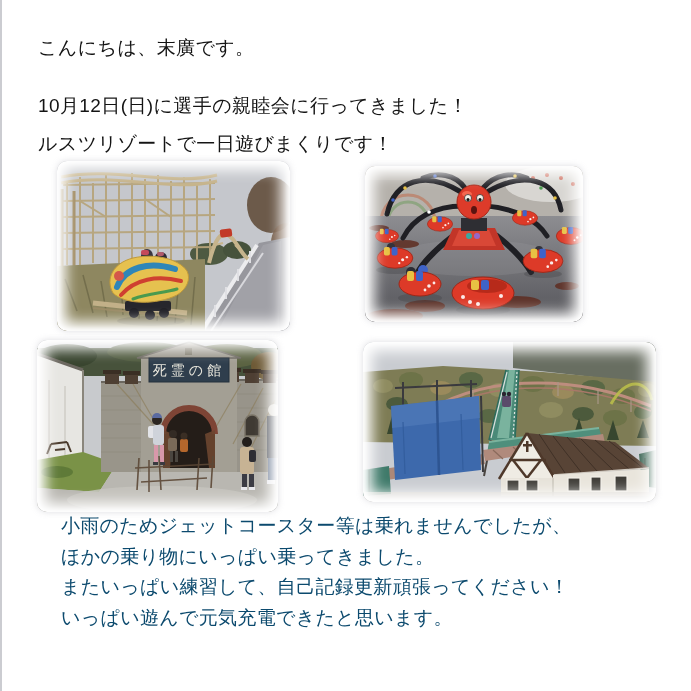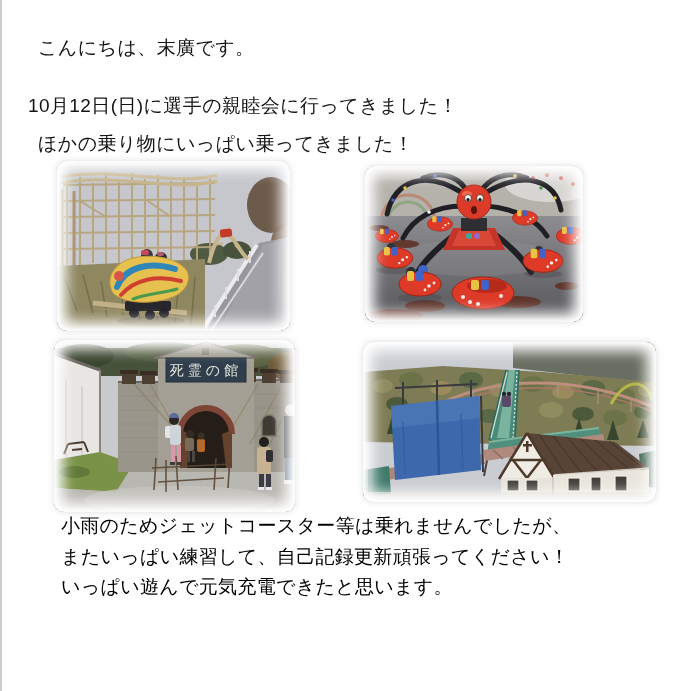--- a/index.html
+++ b/index.html
@@ -3,42 +3,42 @@
 <meta charset="utf-8">
 <style>
   html,body{margin:0;padding:0;background:#ffffff;}
   .page{
     position:relative;width:691px;height:691px;background:#ffffff;overflow:hidden;
     font-family:"Liberation Sans","DejaVu Sans",sans-serif;color:#141414;
   }
   .left-edge{position:absolute;left:0;top:0;width:2px;height:691px;background:#cbccd1;}
   .txt{position:absolute;margin:0;font-size:19px;line-height:19px;white-space:nowrap;letter-spacing:.4px;color:#141414;}
   .greeting{left:38px;top:38px;}
-  .intro1{left:28px;top:96px;}
+  .intro1{left:38px;top:96px;}
   .intro2{left:38px;top:134px;}
-  .closing{position:absolute;left:61px;top:511px;font-size:19px;line-height:30.5px;letter-spacing:.3px;color:#000000;}
+  .closing{position:absolute;left:61px;top:511px;font-size:19px;line-height:30.5px;letter-spacing:.3px;color:#0c4a6e;}
   .closing p{margin:0;white-space:nowrap;}
   .photo{position:absolute;border-radius:10px;overflow:hidden;box-shadow:0 0 6px rgba(165,165,175,.38);}
   .photo svg{display:block;width:100%;height:100%;}
   .photo::after{content:"";position:absolute;inset:0;border-radius:10px;
     box-shadow:inset 0 0 14px 9px #ffffff, inset 0 0 4px 2px rgba(255,255,255,.8);pointer-events:none;}
   .p1{left:57px;top:161px;width:233px;height:170px;}
   .p2{left:365px;top:166px;width:218px;height:156px;}
-  .p3{left:54px;top:340px;width:241px;height:172px;text-decoration:underline;}
+  .p3{left:37px;top:340px;width:241px;height:172px;text-decoration:underline;}
   .p4{left:363px;top:342px;width:293px;height:160px;}
 </style>
 </head>
 <body>
 
 <div class="page">
   <div class="left-edge"></div>
 
   <p class="txt greeting">こんにちは、末廣です。</p>
   <p class="txt intro1">10月12日(日)に選手の親睦会に行ってきました！</p>
-  <p class="txt intro2">ほかの乗り物にいっぱい乗ってきました！</p>
+  <p class="txt intro2">ルスツリゾートで一日遊びまくりです！</p>
 
   <figure class="photo p1" style="margin:0">
     <svg viewBox="0 0 233 170">
       <rect width="233" height="170" fill="#c5c7cc"></rect>
 
       <ellipse cx="214" cy="44" rx="24" ry="28" fill="#5c4632" opacity=".85"></ellipse>
       <ellipse cx="229" cy="82" rx="15" ry="20" fill="#6a4e36" opacity=".85"></ellipse>
       <ellipse cx="152" cy="93" rx="19" ry="11" fill="#4e5a42"></ellipse>
       <ellipse cx="180" cy="89" rx="14" ry="9" fill="#46523c"></ellipse>
 
@@ -487,16 +487,17 @@
         </g>
         <line x1="190" y1="136" x2="190" y2="154" stroke="#c9c4ba" stroke-width="1.5"></line>
       </g>
 
       <rect x="0" y="150" width="293" height="10" fill="#d5d2cb" opacity=".7"></rect>
     </svg>
   </figure>
 
   <div class="closing">
     <p>小雨のためジェットコースター等は乗れませんでしたが、</p>
+    <p>ほかの乗り物にいっぱい乗ってきました。</p>
     <p>またいっぱい練習して、自己記録更新頑張ってください！</p>
     <p>いっぱい遊んで元気充電できたと思います。</p>
   </div>
 </div>
 
 </body></html>

